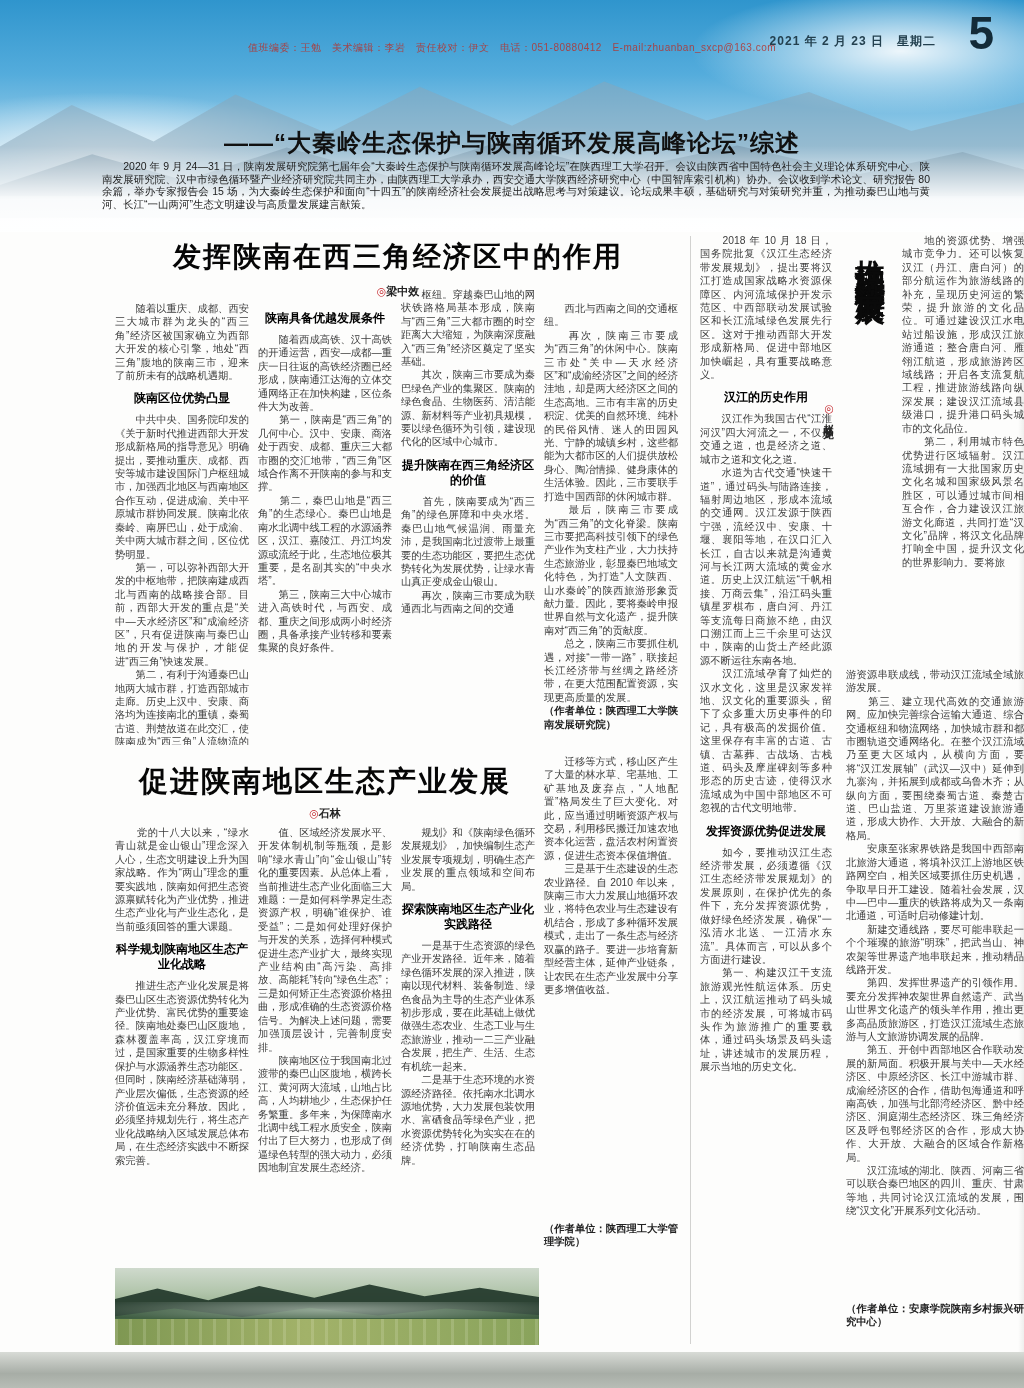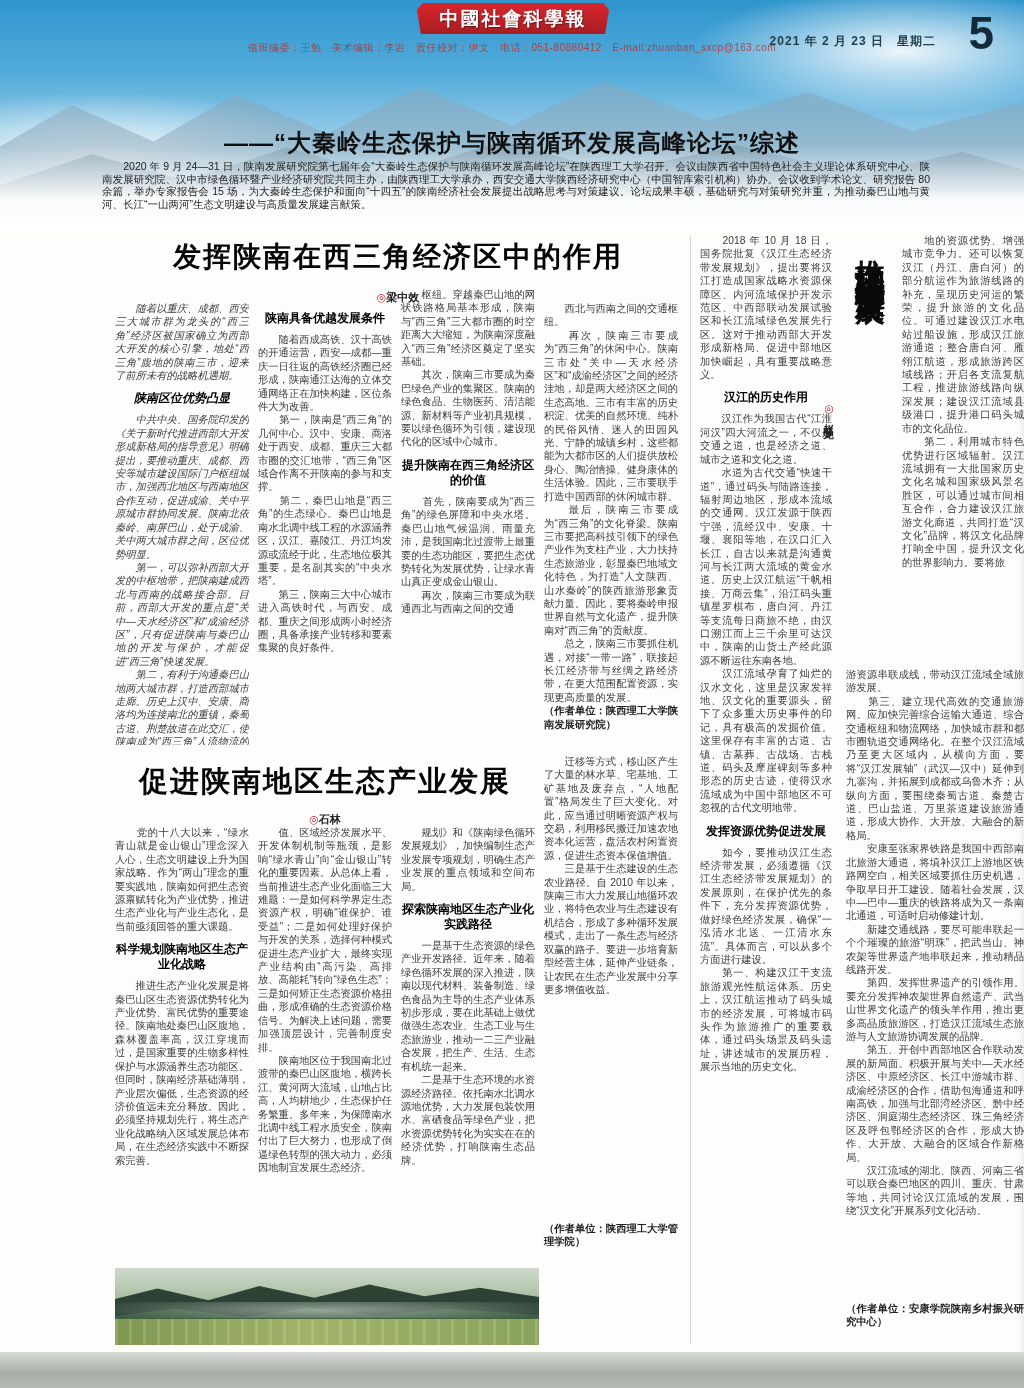--- a/index.html
+++ b/index.html
@@ -36,21 +36,21 @@
   .pageno{position:absolute;top:10px;right:30px;font-size:46px;font-weight:bold;color:#132b38;line-height:1;}
   .lead-headline{position:absolute;top:60px;left:0;width:100%;text-align:center;
     font-size:56px;font-weight:900;color:#0a0a0a;letter-spacing:5px;
     text-shadow:2px 3px 1px rgba(70,70,70,.45);}
   .lead-subhead{position:absolute;top:127px;left:0;width:100%;text-align:center;
     font-size:24px;font-weight:bold;color:#101010;letter-spacing:1px;}
   .lead-intro{position:absolute;top:160px;left:102px;width:828px;
     font-size:10.5px;line-height:12.6px;text-align:justify;color:#1c1c1c;white-space:pre-line;}
   
   .art-title{position:absolute;text-align:center;font-weight:900;color:#060606;letter-spacing:2px;}
-  .byline{position:absolute;text-align:center;font-size:11px;color:#222;font-weight:bold;margin-top:6px;}
+  .byline{position:absolute;text-align:center;font-size:11px;color:#222;font-weight:bold;}
   .byline .mark{color:#c32127;font-weight:normal;}
   .col{position:absolute;font-size:10.3px;line-height:13.4px;text-align:justify;
     color:#3b3b3b;overflow:hidden;}
   .pblock{white-space:pre-line;}
   .subhead{font-weight:bold;color:#000000;font-size:12px;text-align:center;
     margin:9px 0 7px;line-height:15px;}
   .author{font-weight:bold;color:#222;}
   .author-abs{position:absolute;font-size:10.3px;line-height:13.4px;font-weight:bold;color:#222;text-align:justify;white-space:pre-line;}
   .vrule{position:absolute;left:690px;top:236px;width:1px;height:1108px;background:#d2d2d0;}
   
@@ -79,38 +79,35 @@
   .scan-side{position:absolute;right:0;top:232px;width:6px;height:1120px;
     background:linear-gradient(90deg,rgba(0,0,0,0),rgba(0,0,0,.06));}
 </style>
 </head>
 <body>
 
 <div class="header">
   <div class="mt1"></div>
   <div class="mt2"></div>
   <div class="header-fade"></div>
-  <div class="masthead">
-    <span>中國社會科學報</span>
-  </div>
   <div class="info-line">值班编委：王勉　美术编辑：李岩　责任校对：伊文　电话：051-80880412　E-mail:zhuanban_sxcp@163.com</div>
   <div class="dateline">2021 年 2 月 23 日　星期二</div>
   <div class="pageno">5</div>
   <div class="lead-subhead">——“大秦岭生态保护与陕南循环发展高峰论坛”综述</div>
   <div class="lead-intro">　　2020 年 9 月 24—31 日，陕南发展研究院第七届年会“大秦岭生态保护与陕南循环发展高峰论坛”在陕西理工大学召开。会议由陕西省中国特色社会主义理论体系研究中心、陕南发展研究院、汉中市绿色循环暨产业经济研究院共同主办，由陕西理工大学承办，西安交通大学陕西经济研究中心（中国智库索引机构）协办。会议收到学术论文、研究报告 80 余篇，举办专家报告会 15 场，为大秦岭生态保护和面向“十四五”的陕南经济社会发展提出战略思考与对策建议。论坛成果丰硕，基础研究与对策研究并重，为推动秦巴山地与黄河、长江“一山两河”生态文明建设与高质量发展建言献策。</div>
 </div>
 
 <div class="vrule"></div>
 
 <div class="art-title" style="left:115px;top:238px;width:566px;font-size:28px;">发挥陕南在西三角经济区中的作用</div>
 <div class="byline" style="left:115px;top:284px;width:566px;">
   <span class="mark">◎</span><span>梁中效</span>
 </div>
 
-<div class="col" style="left:115px;top:302px;width:134px;height:443px;font-style:italic;">
+<div class="col" style="left:115px;top:302px;width:134px;height:443px;">
   <div class="pblock">　　随着以重庆、成都、西安三大城市群为龙头的“西三角”经济区被国家确立为西部大开发的核心引擎，地处“西三角”腹地的陕南三市，迎来了前所未有的战略机遇期。</div>
   <div class="subhead">陕南区位优势凸显</div>
   <div class="pblock">　　中共中央、国务院印发的《关于新时代推进西部大开发形成新格局的指导意见》明确提出，要推动重庆、成都、西安等城市建设国际门户枢纽城市，加强西北地区与西南地区合作互动，促进成渝、关中平原城市群协同发展。陕南北依秦岭、南屏巴山，处于成渝、关中两大城市群之间，区位优势明显。
 　　第一，可以弥补西部大开发的中枢地带，把陕南建成西北与西南的战略接合部。目前，西部大开发的重点是“关中—天水经济区”和“成渝经济区”，只有促进陕南与秦巴山地的开发与保护，才能促进“西三角”快速发展。
 　　第二，有利于沟通秦巴山地两大城市群，打造西部城市走廊。历史上汉中、安康、商洛均为连接南北的重镇，秦蜀古道、荆楚故道在此交汇，使陕南成为“西三角”人流物流的天然通道。</div>
 </div>
 <div class="col" style="left:258px;top:302px;width:134px;height:443px;">
   <div class="subhead">陕南具备优越发展条件</div>
   <div class="pblock">　　随着西成高铁、汉十高铁的开通运营，西安—成都—重庆一日往返的高铁经济圈已经形成，陕南通江达海的立体交通网络正在加快构建，区位条件大为改善。
 　　第一，陕南是“西三角”的几何中心。汉中、安康、商洛处于西安、成都、重庆三大都市圈的交汇地带，“西三角”区域合作离不开陕南的参与和支撑。

